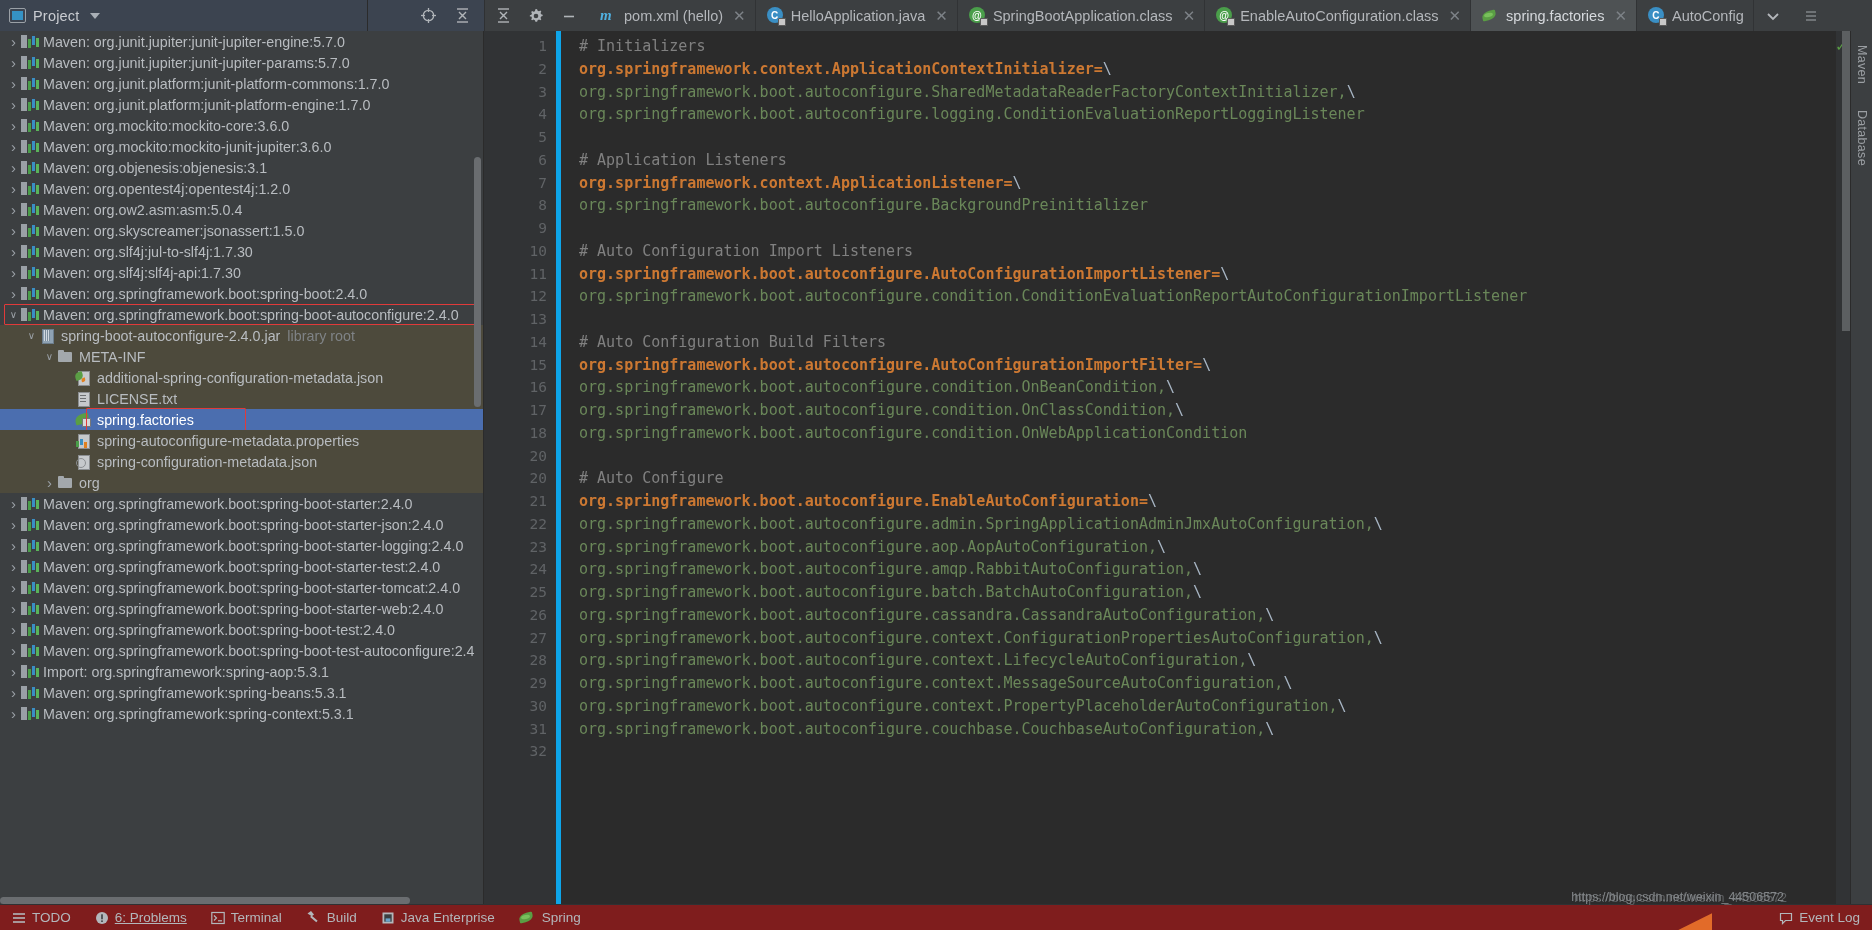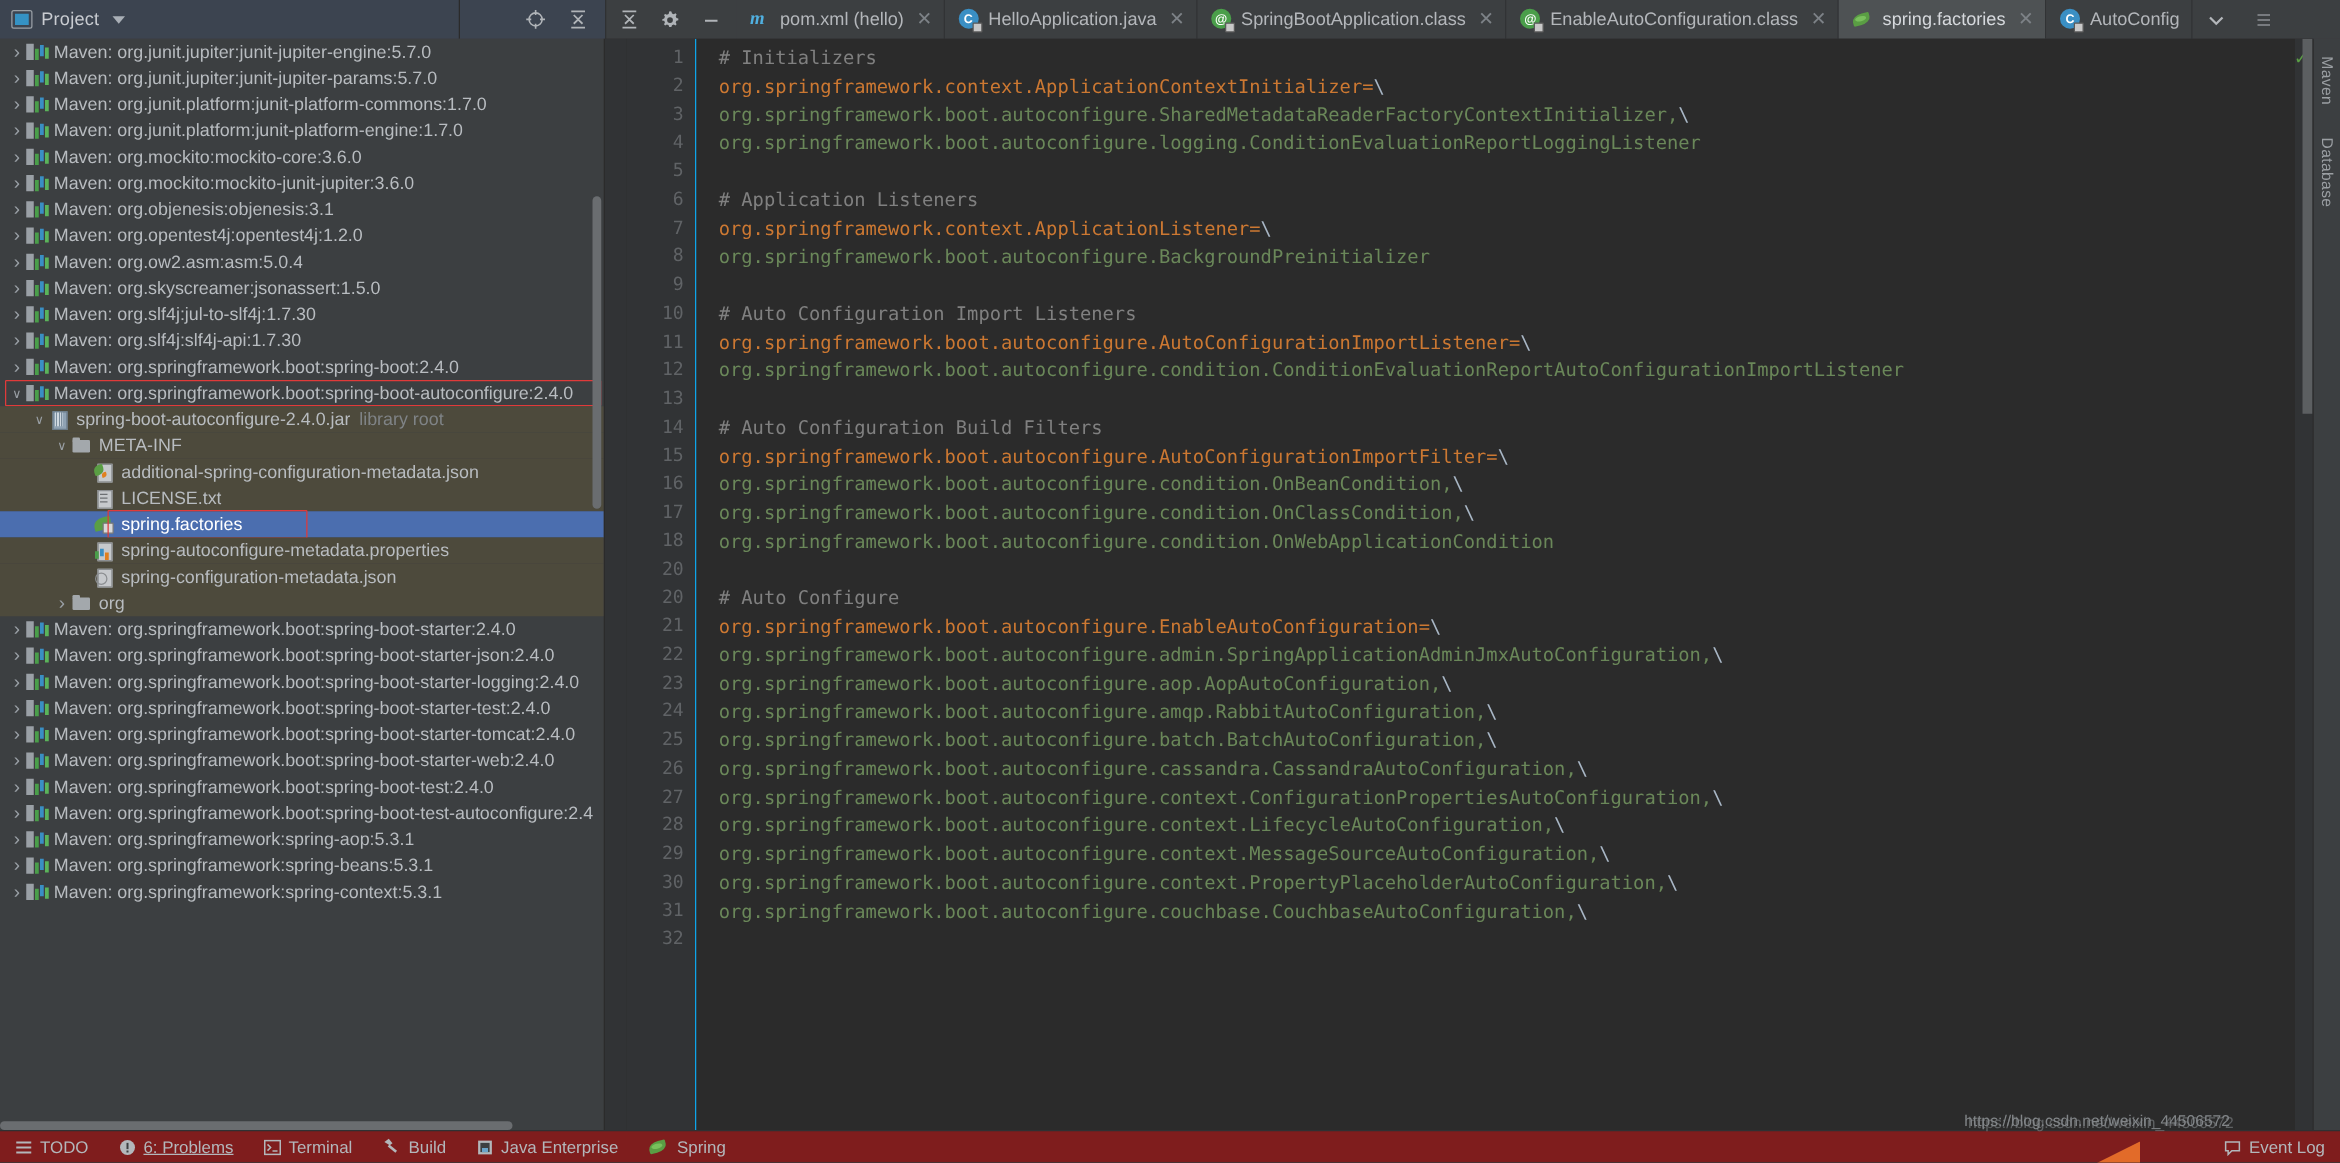--- a/index.html
+++ b/index.html
@@ -192,25 +192,25 @@
   .editor-left-strip { width: 17px; background: #313335; flex: 0 0 17px; }
   .gutter {
     width: 55px; flex: 0 0 55px; background: #313335; color: #606366;
     font-family: "DejaVu Sans Mono", monospace; font-size: 14.5px;
     text-align: right; padding-top: 4px; padding-right: 9px;
   }
   .gutter div { height: 22.75px; line-height: 22.75px; }
   .code {
     flex: 1 1 auto; background: #2b2b2b; padding-top: 4px; padding-left: 18px;
     font-family: "DejaVu Sans Mono", monospace; font-size: 15px;
-    overflow: hidden; position: relative; border-left: 1px solid #0ea5e9;
+    overflow: hidden; position: relative; border-left: 5px solid #0ea5e9;
   }
   .code .ln { height: 22.75px; line-height: 22.75px; white-space: nowrap; }
   .c-comment { color: #808080; }
-  .c-key { color: #cc7832; }
+  .c-key { color: #cc7832; font-weight: bold; }
   .c-val { color: #6a8759; }
   .c-esc { color: #a9b7c6; }
 
   .editor-right-gutter {
     width: 14px; flex: 0 0 14px; background: #313335; position: relative;
   }
   .err-check { position: absolute; top: 7px; right: 3px; color: #5a9e44; font-size: 14px; }
   .code-vscroll {
     position: absolute; right: 0px; top: 0px; width: 8px; height: 300px; background: #5c5f61;
   }
@@ -547,21 +547,21 @@
           <div class="row">
             <span style="width: 6px; flex: 0 0 auto;"></span>
             <span class="arrow" style="font-size: 15px;">›</span>
             <span class="ti ti-maven"></span>
             <span class="lbl">Maven: org.springframework.boot:spring-boot-test-autoconfigure:2.4</span>
           </div>
           <div class="row">
             <span style="width: 6px; flex: 0 0 auto;"></span>
             <span class="arrow" style="font-size: 15px;">›</span>
             <span class="ti ti-maven"></span>
-            <span class="lbl">Maven: org.springframework:spring-aop:5.3.1</span>
+            <span class="lbl">Import: org.springframework:spring-aop:5.3.1</span>
           </div>
           <div class="row">
             <span style="width: 6px; flex: 0 0 auto;"></span>
             <span class="arrow" style="font-size: 15px;">›</span>
             <span class="ti ti-maven"></span>
             <span class="lbl">Maven: org.springframework:spring-beans:5.3.1</span>
           </div>
           <div class="row">
             <span style="width: 6px; flex: 0 0 auto;"></span>
             <span class="arrow" style="font-size: 15px;">›</span>

